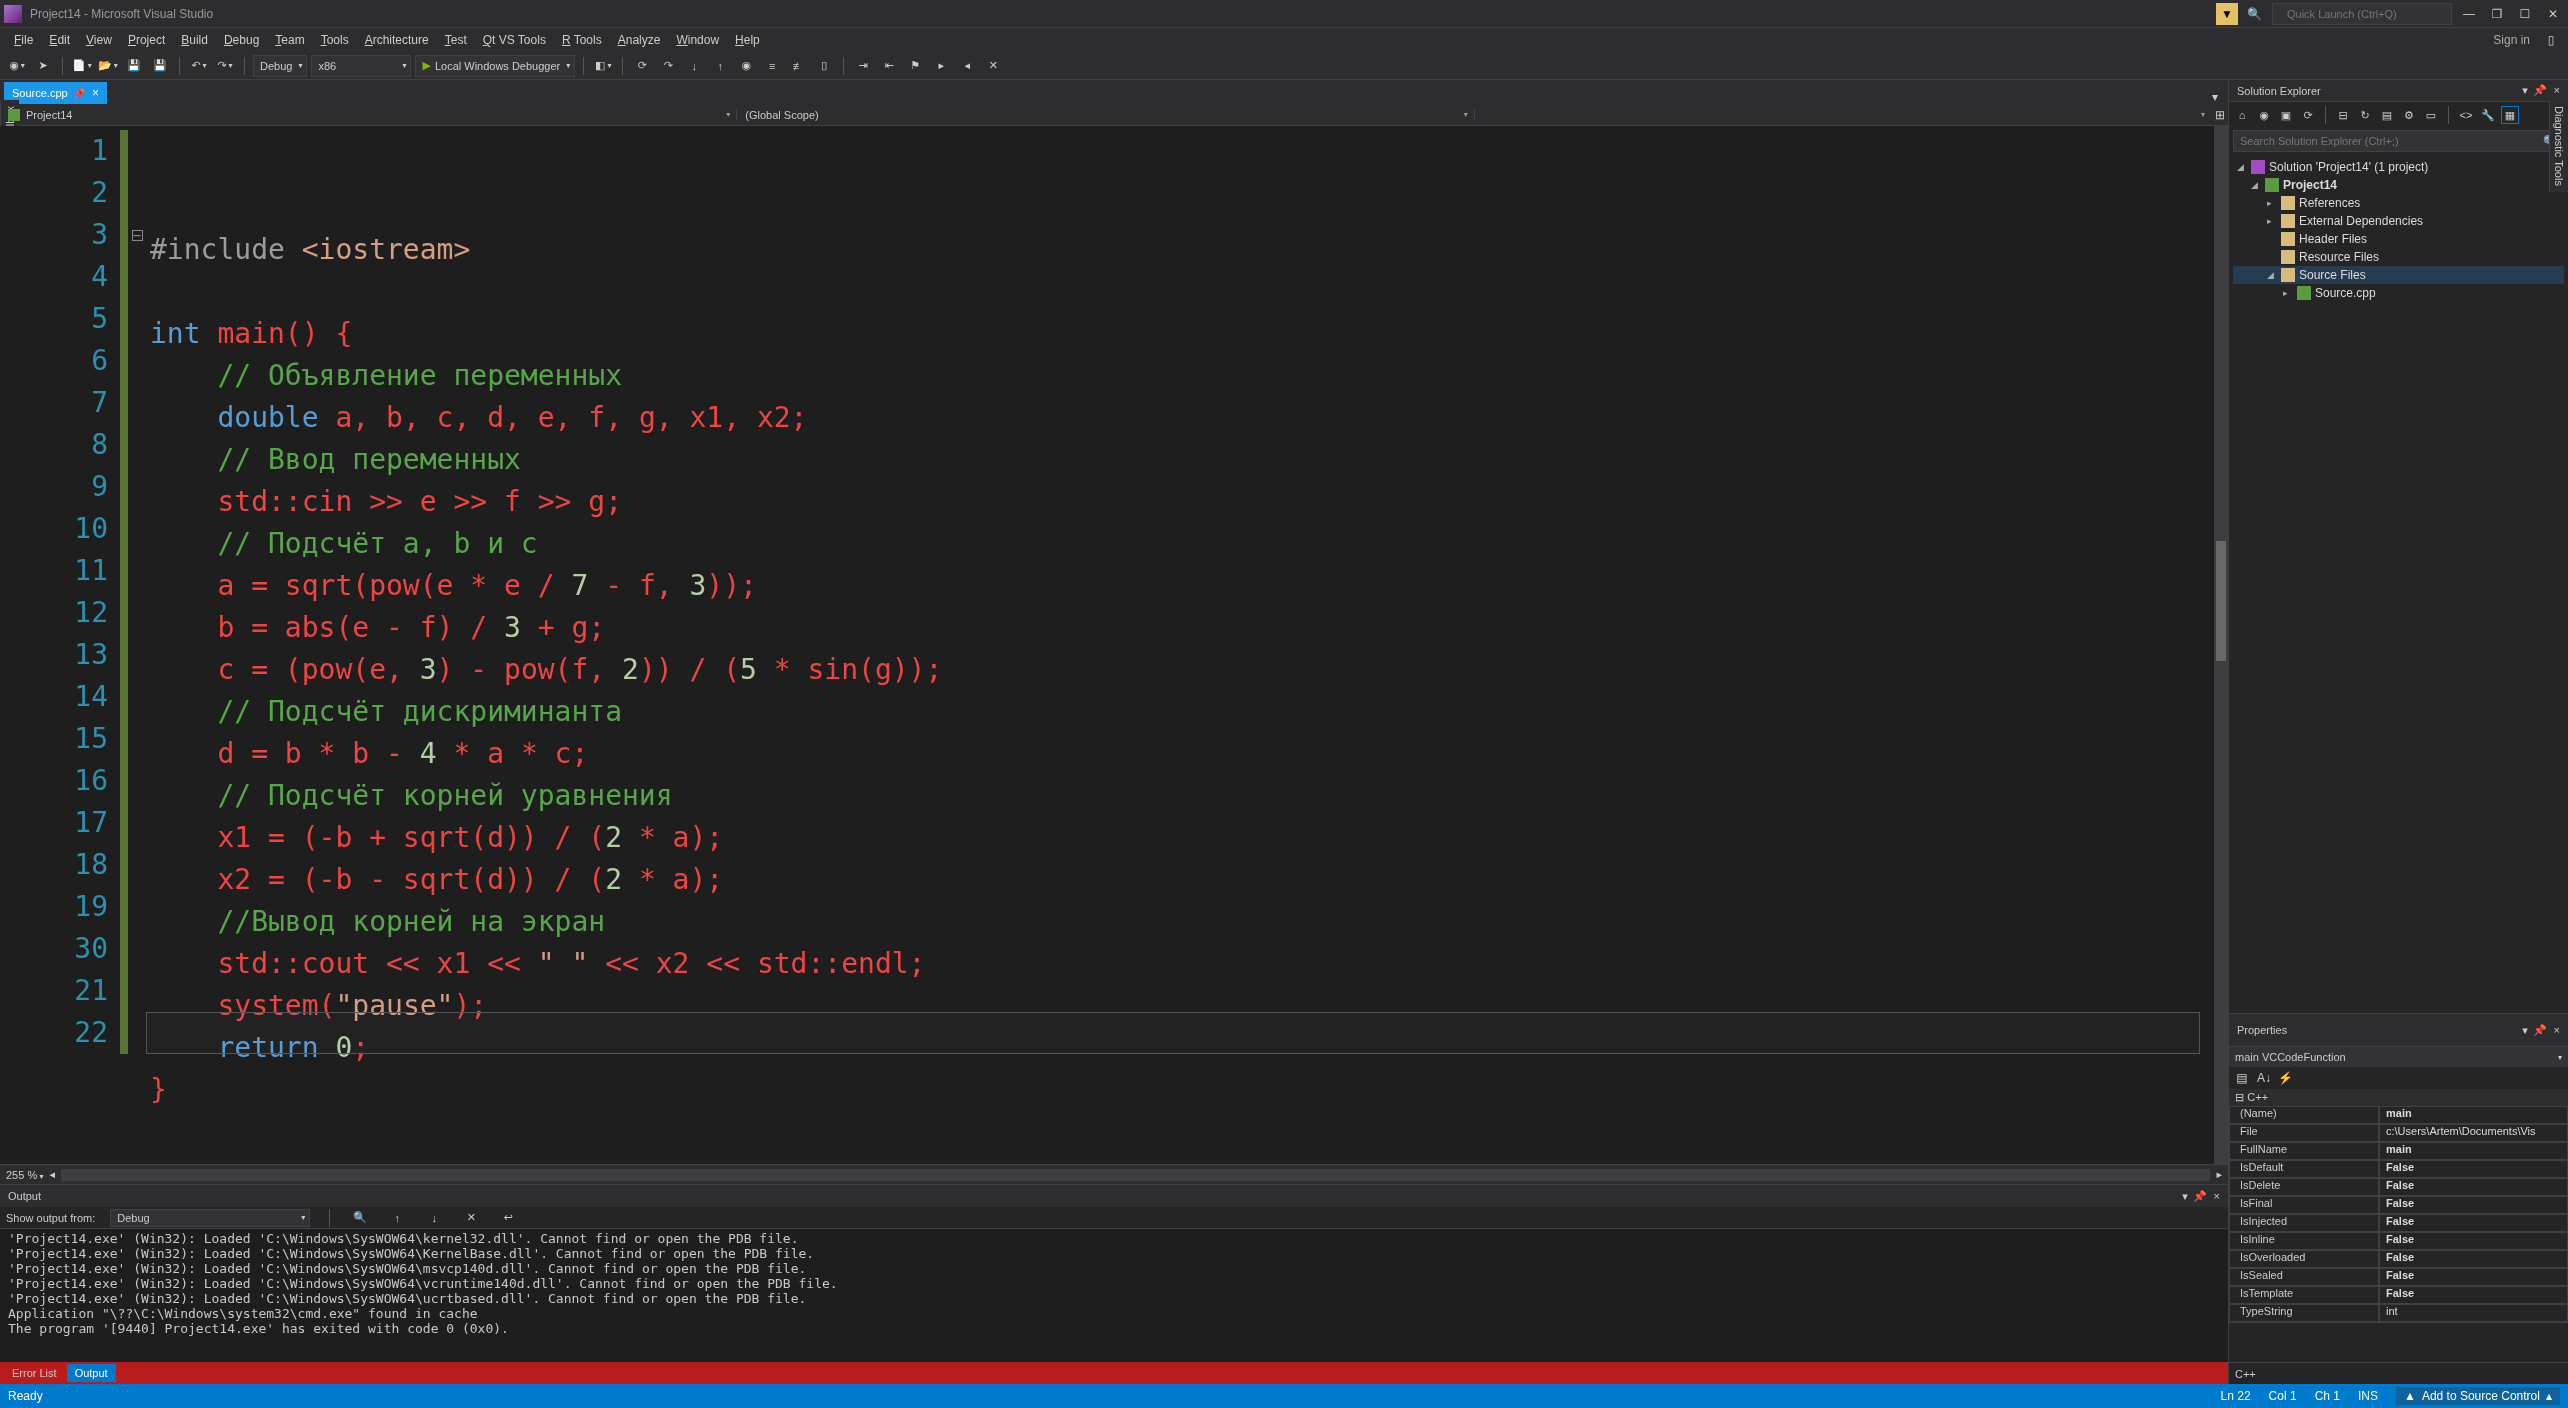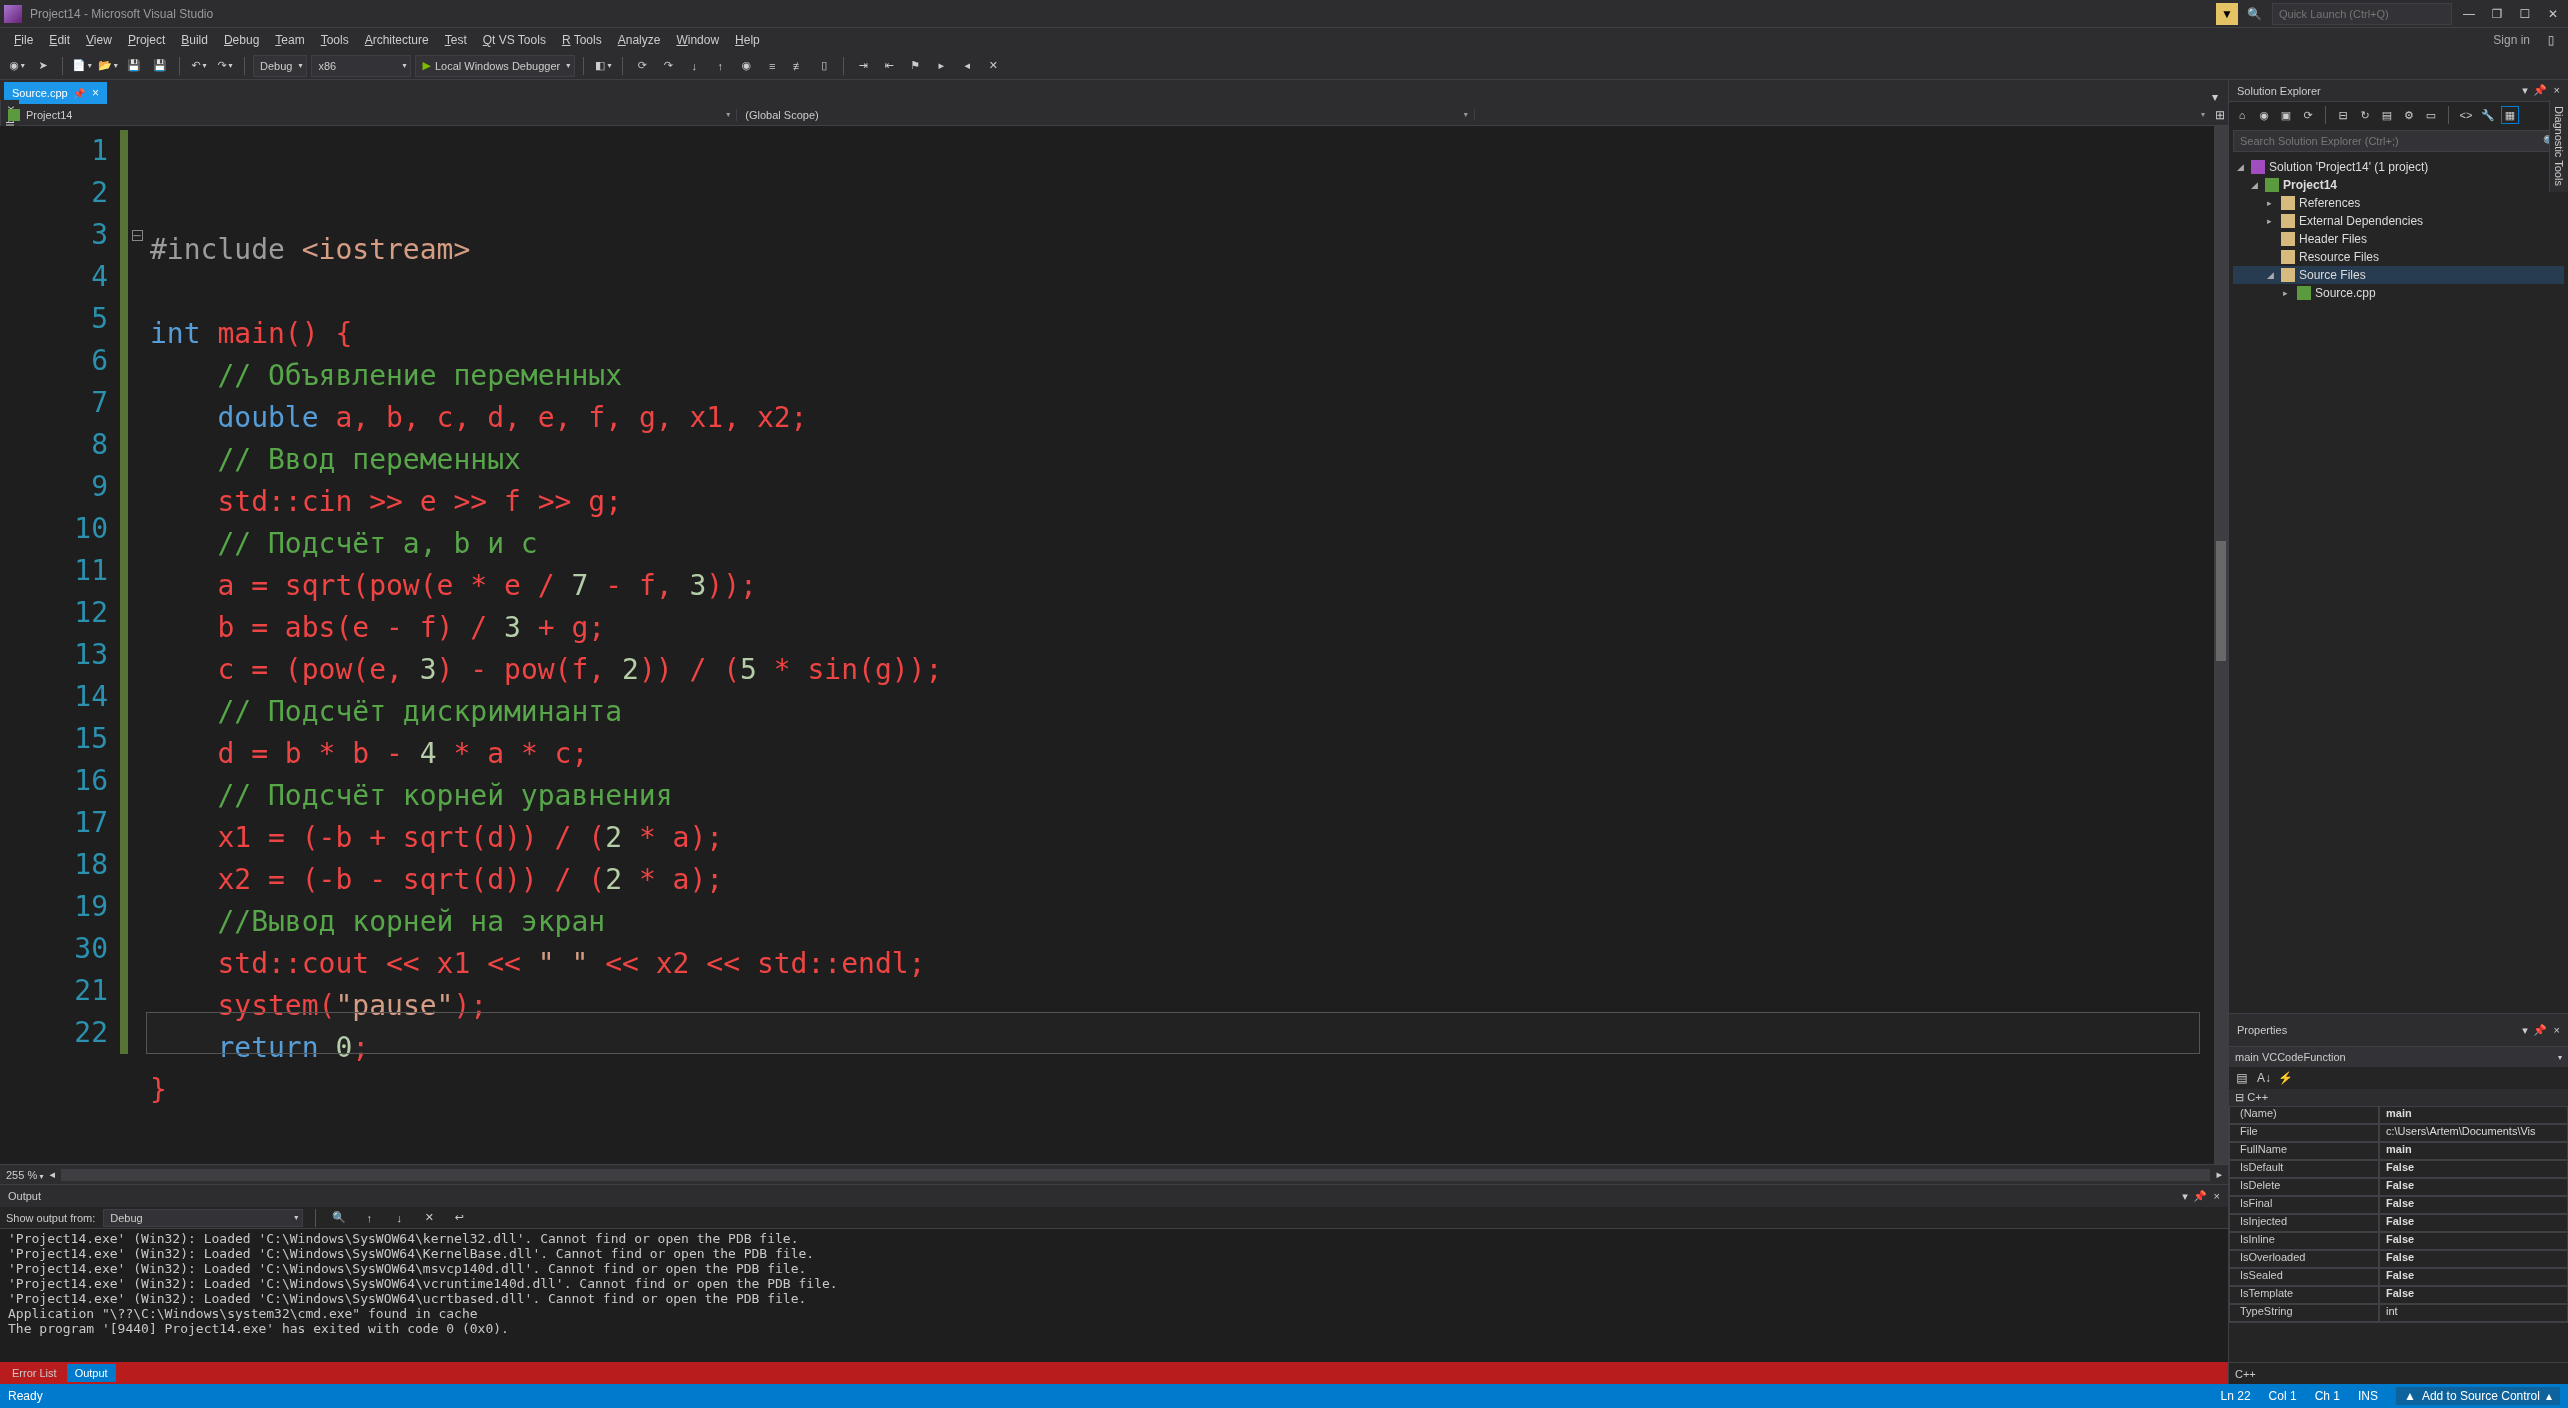--- a/index.html
+++ b/index.html
@@ -29,21 +29,21 @@
   margin-right: 8px;
 }
 .titlebar .title { color: #999; font-size: 12px; }
 .titlebar-right { margin-left: auto; display: flex; align-items: center; gap: 6px; }
 .ql-badge { width: 22px; height: 22px; background: #e5c365; display:flex; align-items:center; justify-content:center; color:#000; }
 .ql-input {
   width: 180px; height: 22px;
   background: #333337;
   border: 1px solid #3f3f46;
   color: #999;
-  padding: 0 6px;
+  padding: 0 14px;
   font-size: 11px;
 }
 .win-btn { width: 22px; height: 22px; display:flex; align-items:center; justify-content:center; color:#ccc; cursor:pointer; }
 
 .menubar {
   height: 24px;
   background: #2d2d30;
   display: flex;
   align-items: center;
   padding: 0 6px;
@@ -266,21 +266,21 @@
 .outpanel .hdr {
   height:22px;
   background:#2d2d30;
   display:flex; align-items:center; padding:0 8px;
   color:#ccc; font-size:11px;
 }
 .outpanel .hdr .right {margin-left:auto; display:flex; gap:6px;}
 .outpanel .tool {
   height:22px;
   background:#252526;
-  display:flex; align-items:center; padding:0 6px; gap:8px;
+  display:flex; align-items:center; padding:0 6px; gap:15px;
   font-size:11px; color:#ccc;
   border-bottom:1px solid #3f3f46;
 }
 .outpanel .tool .src {
   width:200px; height:18px; background:#333337; border:1px solid #3f3f46;
   padding:0 6px; display:flex; align-items:center; position:relative;
 }
 .outpanel .tool .src::after{content:"▾"; position:absolute; right:4px; font-size:8px;}
 .outpanel .body {
   flex:1;

